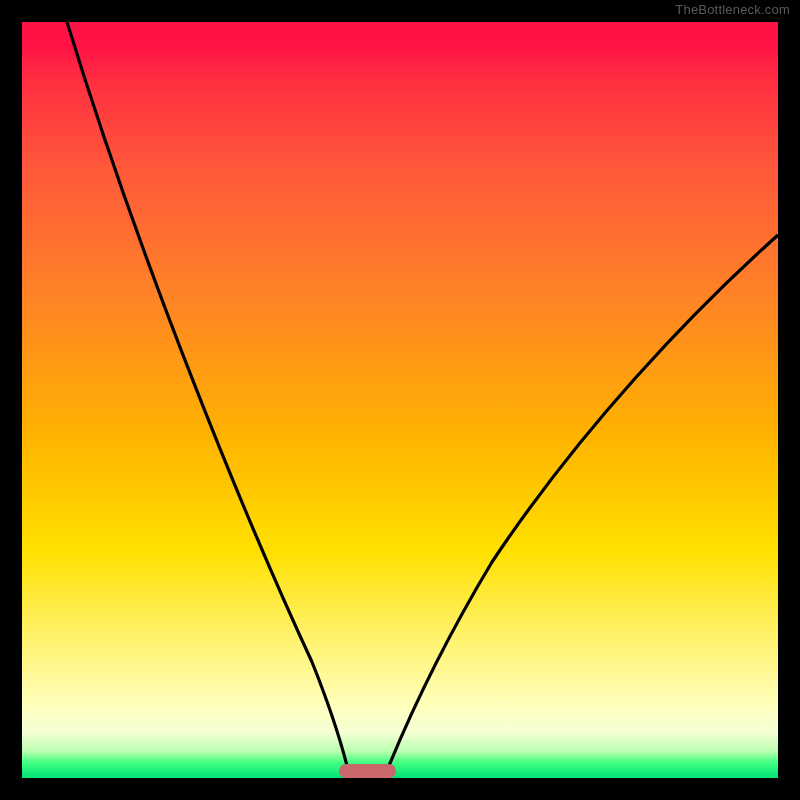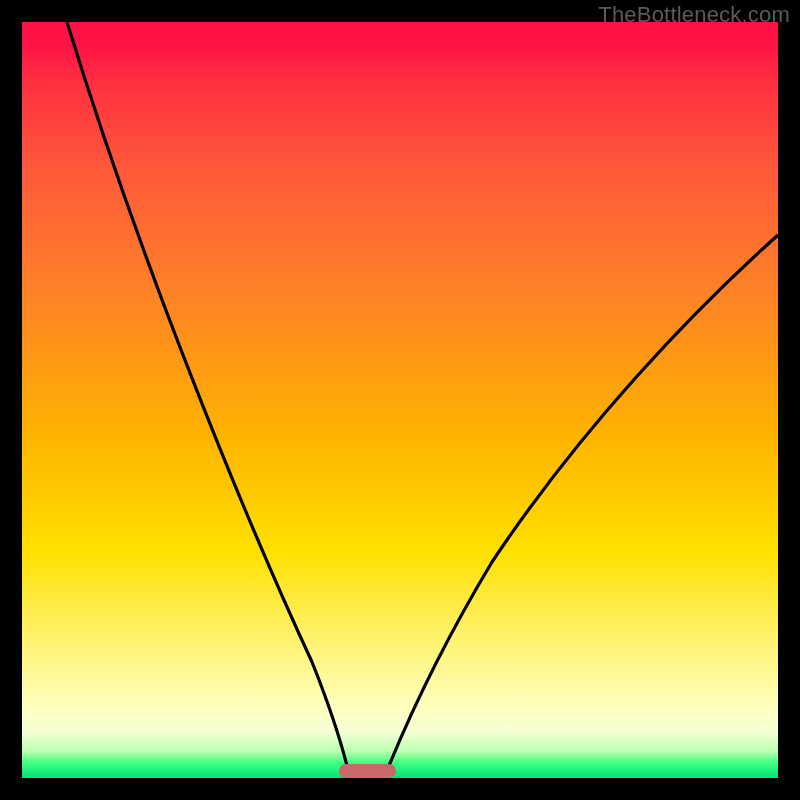--- a/index.html
+++ b/index.html
@@ -53,21 +53,21 @@
     position: absolute;
     height: 14px;
     border-radius: 7px;
     background: #c9686a;
   }
   .watermark {
     position: absolute;
     top: 2px;
     right: 10px;
     color: #5a5a5a;
-    font-size: 22px;
+    font-size: 13px;
     letter-spacing: 0.2px;
     user-select: none;
   }
 </style>
 </head>
 <body>
 
 <div class="frame">
   <div class="plot"></div>
 

